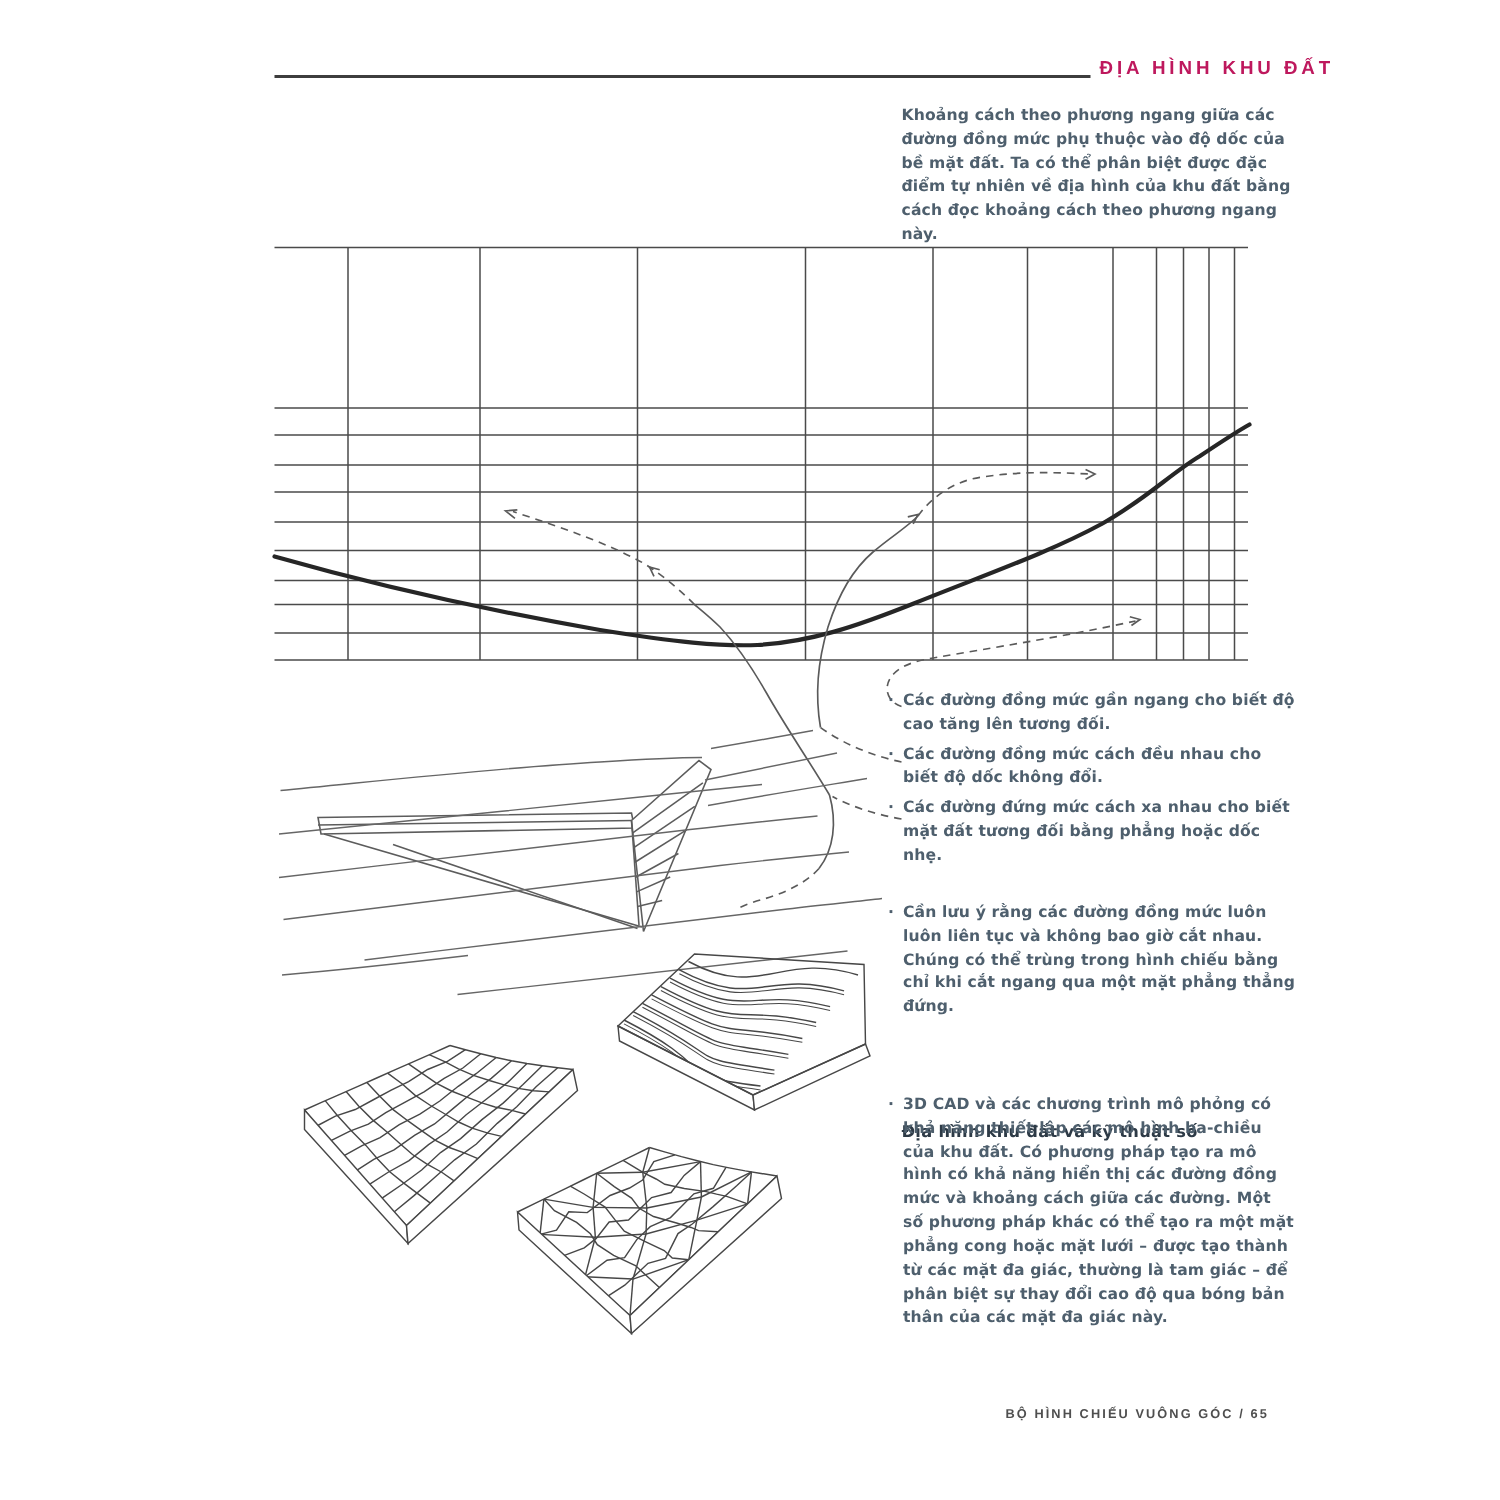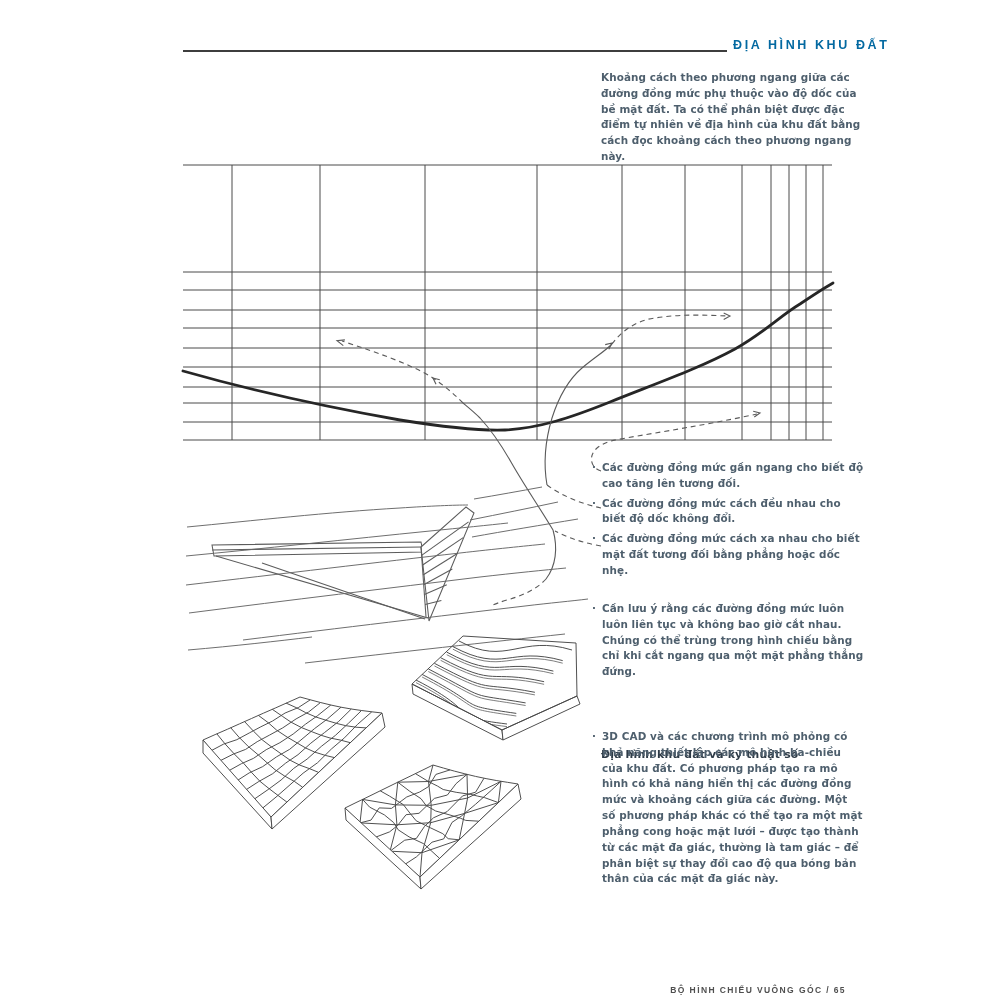--- a/index.html
+++ b/index.html
@@ -2,21 +2,21 @@
 <html><head>
 <meta charset="utf-8">
 <style>
   html,body{margin:0;padding:0;}
   body{width:1000px;height:1000px;position:relative;background:#ffffff;overflow:hidden;
        font-family:"DejaVu Sans", sans-serif;}
   .abs{position:absolute;}
   #art{position:absolute;left:0;top:0;width:1000px;height:1000px;}
   .hand{color:#4e5f6d;font-size:10.4px;line-height:1.52;letter-spacing:0.1px;font-weight:bold;}
   .page-title{font-family:"Liberation Sans", sans-serif;font-weight:700;font-size:12.5px;
-      letter-spacing:2.6px;color:#0369a1;white-space:nowrap;}
+      letter-spacing:2.6px;color:#be185d;white-space:nowrap;}
   .section-heading{font-family:"DejaVu Sans", sans-serif;font-weight:700;font-size:10.8px;
       color:#2d3a46;letter-spacing:0.2px;}
   .footer{font-family:"Liberation Sans", sans-serif;font-weight:700;font-size:8.5px;
       letter-spacing:1.4px;color:#4f4f4f;white-space:nowrap;}
   ul.notes{list-style:none;margin:0;padding:0;}
   ul.notes li{display:flex;margin:0 0 4px 0;}
   ul.notes .marker{width:10px;flex:0 0 10px;color:#4e5f6d;}
 </style>
 </head>
 <body>
@@ -205,33 +205,33 @@
   <li>
     <span class="marker hand">·</span>
     <span class="hand">Các đường đồng mức gần ngang cho biết độ cao tăng lên tương đối.</span>
   </li>
   <li>
     <span class="marker hand">·</span>
     <span class="hand">Các đường đồng mức cách đều nhau cho biết độ dốc không đổi.</span>
   </li>
   <li>
     <span class="marker hand">·</span>
-    <span class="hand">Các đường đồng mức cách xa nhau cho biết mặt đất tương đối bằng phẳng hoặc dốc nhẹ.</span>
+    <span class="hand">Các đường đứng mức cách xa nhau cho biết mặt đất tương đối bằng phẳng hoặc dốc nhẹ.</span>
   </li>
 </ul>
 
 <ul class="notes abs" style="left:592px;top:601px;width:272px;">
   <li>
     <span class="marker hand">·</span>
     <span class="hand">Cần lưu ý rằng các đường đồng mức luôn luôn liên tục và không bao giờ cắt nhau. Chúng có thể trùng trong hình chiếu bằng chỉ khi cắt ngang qua một mặt phẳng thẳng đứng.</span>
   </li>
 </ul>
 
 <div class="abs section-heading" style="left:601px;top:748px;">Địa hình khu đất và kỹ thuật số</div>
 
 <ul class="notes abs" style="left:592px;top:729px;width:272px;">
   <li>
     <span class="marker hand">·</span>
     <span class="hand">3D CAD và các chương trình mô phỏng có khả năng thiết lập các mô hình ba-chiều của khu đất. Có phương pháp tạo ra mô hình có khả năng hiển thị các đường đồng mức và khoảng cách giữa các đường. Một số phương pháp khác có thể tạo ra một mặt phẳng cong hoặc mặt lưới – được tạo thành từ các mặt đa giác, thường là tam giác – để phân biệt sự thay đổi cao độ qua bóng bản thân của các mặt đa giác này.</span>
   </li>
 </ul>
 
-<div class="abs footer" style="left:560px;top:985px;width:286px;text-align:right;">BỘ HÌNH CHIẾU VUÔNG GÓC / 65</div>
+<div class="abs footer" style="left:560px;top:937px;width:286px;text-align:right;">BỘ HÌNH CHIẾU VUÔNG GÓC / 65</div>
 
 </body></html>

